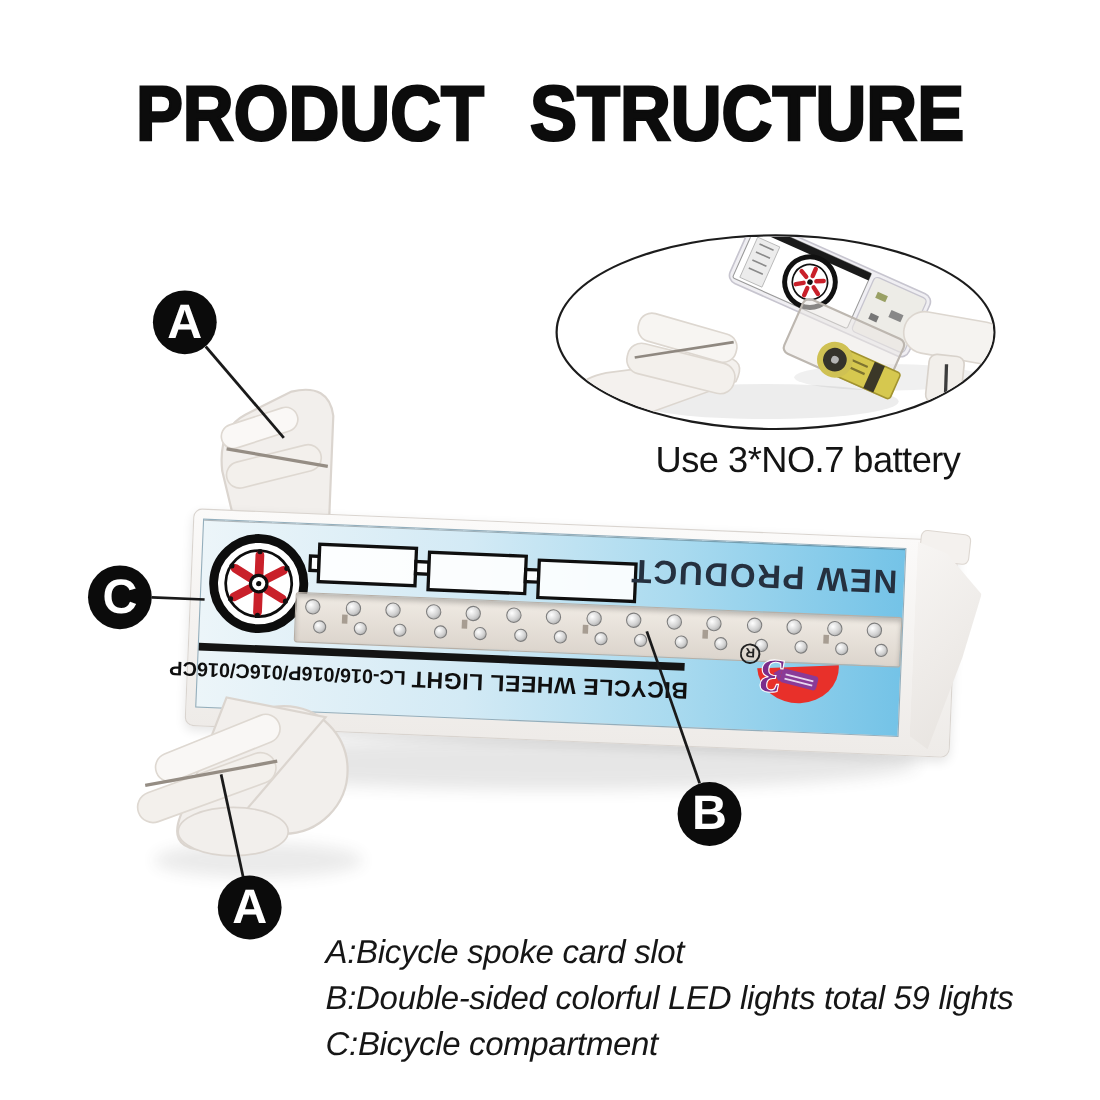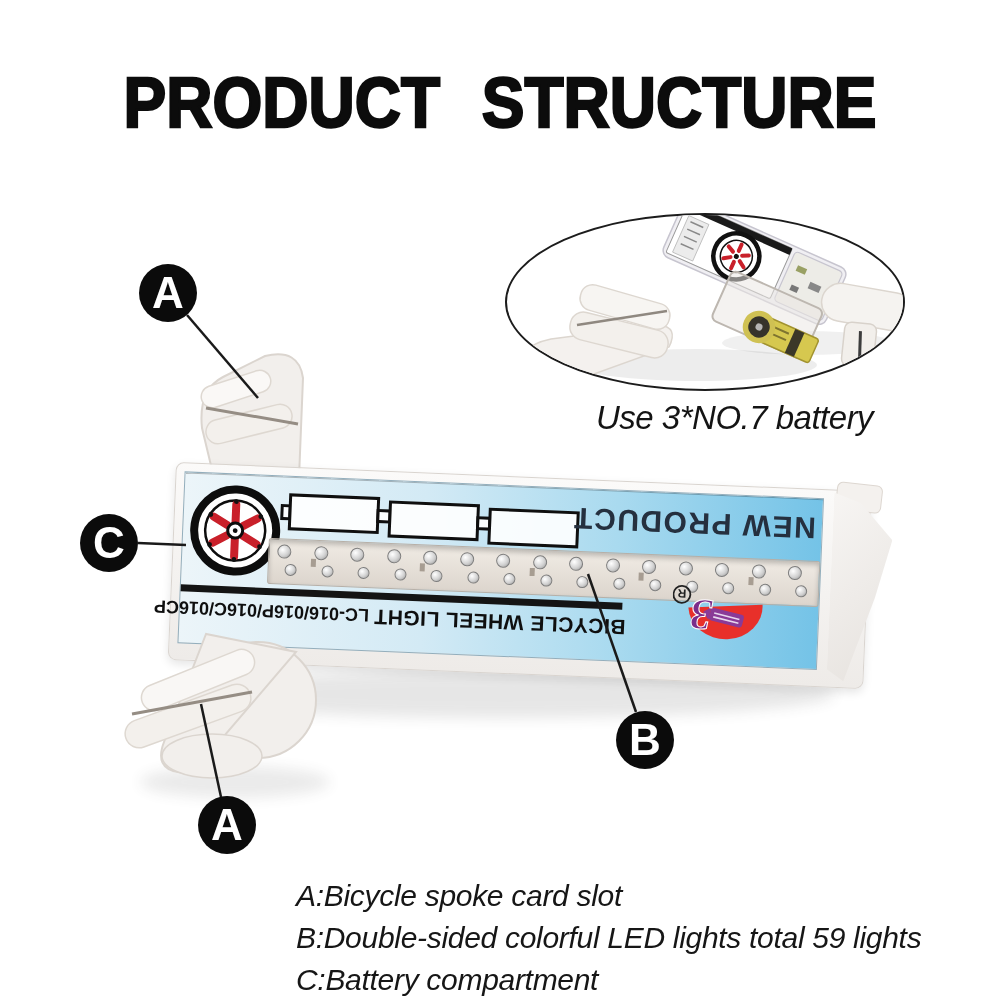--- a/index.html
+++ b/index.html
@@ -10,21 +10,21 @@
     font-size:64px; font-weight:bold; color:#0c0c0c; letter-spacing:0px; word-spacing:24px;
     transform:scaleY(1.10); -webkit-text-stroke:2.2px #0c0c0c; }
 
   svg.layer { position:absolute; left:0; top:0; pointer-events:none; }
   #bg-layer { z-index:1; }
   #fg-layer { z-index:5; }
 
   
   .inset { position:absolute; left:505px; top:213px; width:400px; height:178px;
     border:2px solid #1c1c1c; border-radius:50%; background:#fff; overflow:hidden; z-index:2; }
-  .inset-caption { position:absolute; left:596px; top:399px; font-size:33px; font-style:italic;
+  .inset-caption { position:absolute; left:596px; top:399px; font-size:33px; 
     color:#141414; z-index:4; letter-spacing:-0.5px; }
 
   
   .product { position:absolute; left:176px; top:462px; width:696px; height:198px;
     transform:rotate(2.4deg); transform-origin:0 0;
     background:linear-gradient(#fbfaf9,#eeebe8); border:1px solid #d9d4cf; border-radius:8px;
     box-shadow:0 4px 10px rgba(0,0,0,0.10); z-index:3; }
   .product .tip { position:absolute; left:658px; top:2px; width:60px; height:188px;
     background:linear-gradient(135deg,#f7f5f3,#e6e2de);
     clip-path:polygon(0% 0%, 45% 5%, 100% 24%, 75% 55%, 28% 100%, 0% 94%); }
@@ -56,21 +56,21 @@
 
   
   .callout { position:absolute; width:58px; height:58px; border-radius:50%; background:#0b0b0b;
     color:#ffffff; font-size:44px; font-weight:bold; text-align:center; line-height:58px; z-index:6; }
   #callout-a-top { left:139px; top:264px; }
   #callout-c { left:80px; top:514px; }
   #callout-b { left:616px; top:711px; }
   #callout-a-bottom { left:198px; top:796px; }
 
   .legend { position:absolute; left:296px; top:845px; z-index:4; font-style:italic;
-    font-size:30px; color:#161616; line-height:42px; letter-spacing:-0.3px;margin-top:30px; }
+    font-size:30px; color:#161616; line-height:42px; letter-spacing:-0.3px; }
 </style>
 </head>
 <body>
 
 <div class="canvas">
 
   <div class="title">PRODUCT STRUCTURE</div>
 
   <svg id="bg-layer" class="layer" width="1000" height="1000">
     <defs>
@@ -296,16 +296,16 @@
   </svg>
 
   <div class="callout" id="callout-a-top">A</div>
   <div class="callout" id="callout-c">C</div>
   <div class="callout" id="callout-b">B</div>
   <div class="callout" id="callout-a-bottom">A</div>
 
   <div class="legend">
     <div>A:Bicycle spoke card slot</div>
     <div>B:Double-sided colorful LED lights total 59 lights</div>
-    <div>C:Battery compartment</div>
+    <div>C:Bicycle compartment</div>
   </div>
 
 </div>
 
 </body></html>

